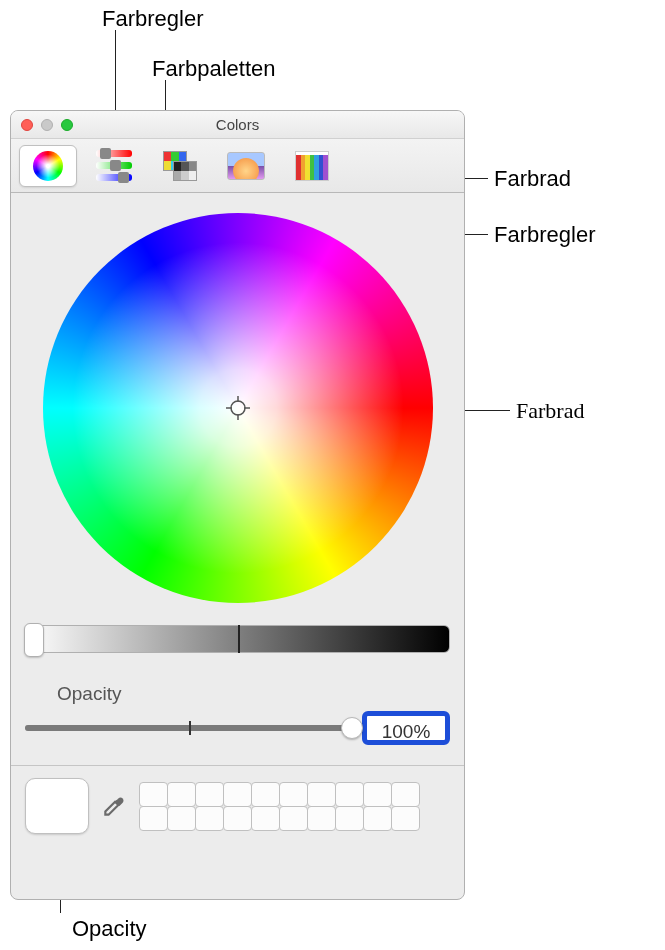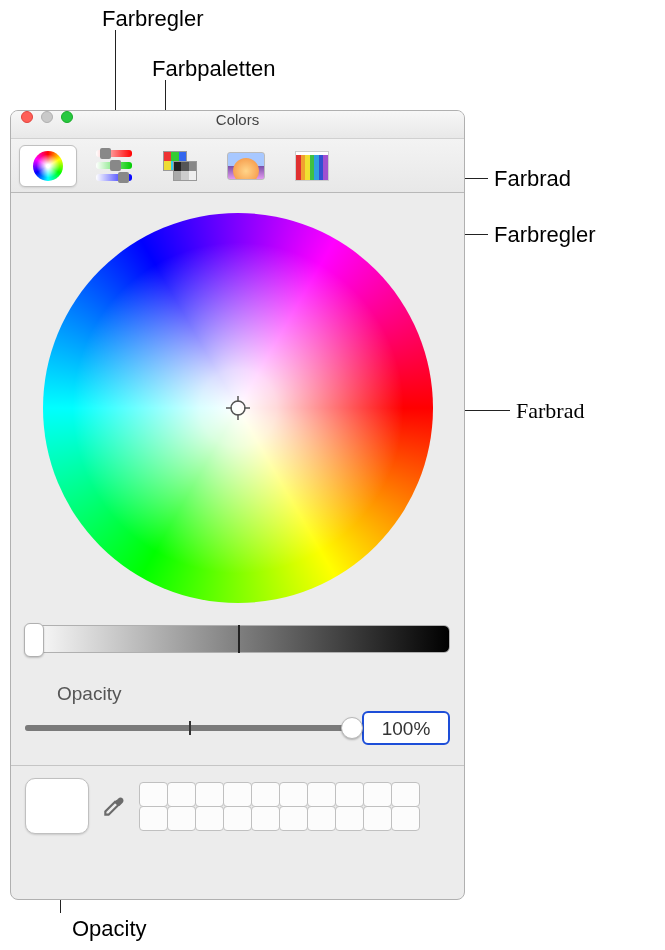--- a/index.html
+++ b/index.html
@@ -33,20 +33,21 @@
       border: 1px solid #b0b0b0;
       border-radius: 8px;
       background: #ececec;
       overflow: hidden;
       display: flex;
       flex-direction: column;
     }
     .titlebar {
       height: 28px;
       display: flex;
+      align-items: center;
       position: relative;
       border-bottom: 1px solid #d0d0d0;
       background: linear-gradient(#f7f7f7, #e8e8e8);
     }
     .traffic-lights {
       display: flex;
       gap: 8px;
       padding-left: 10px;
     }
     .tl { width: 12px; height: 12px; border-radius: 50%; }
@@ -270,21 +271,21 @@
       top: -8px;
       width: 22px; height: 22px;
       background: #fff;
       border: 1px solid #b8b8b8;
       border-radius: 50%;
       box-shadow: 0 1px 2px rgba(0,0,0,0.25);
     }
     .opacity-value {
       width: 88px;
       height: 34px;
-      border: 2px solid #1d4ed8;
+      border: 5px solid #1d4ed8;
       border-radius: 6px;
       background: #fff;
       font-size: 19px;
       color: #333;
       text-align: center;
       line-height: 32px;
     }
 
     
     .swatch-bar {

